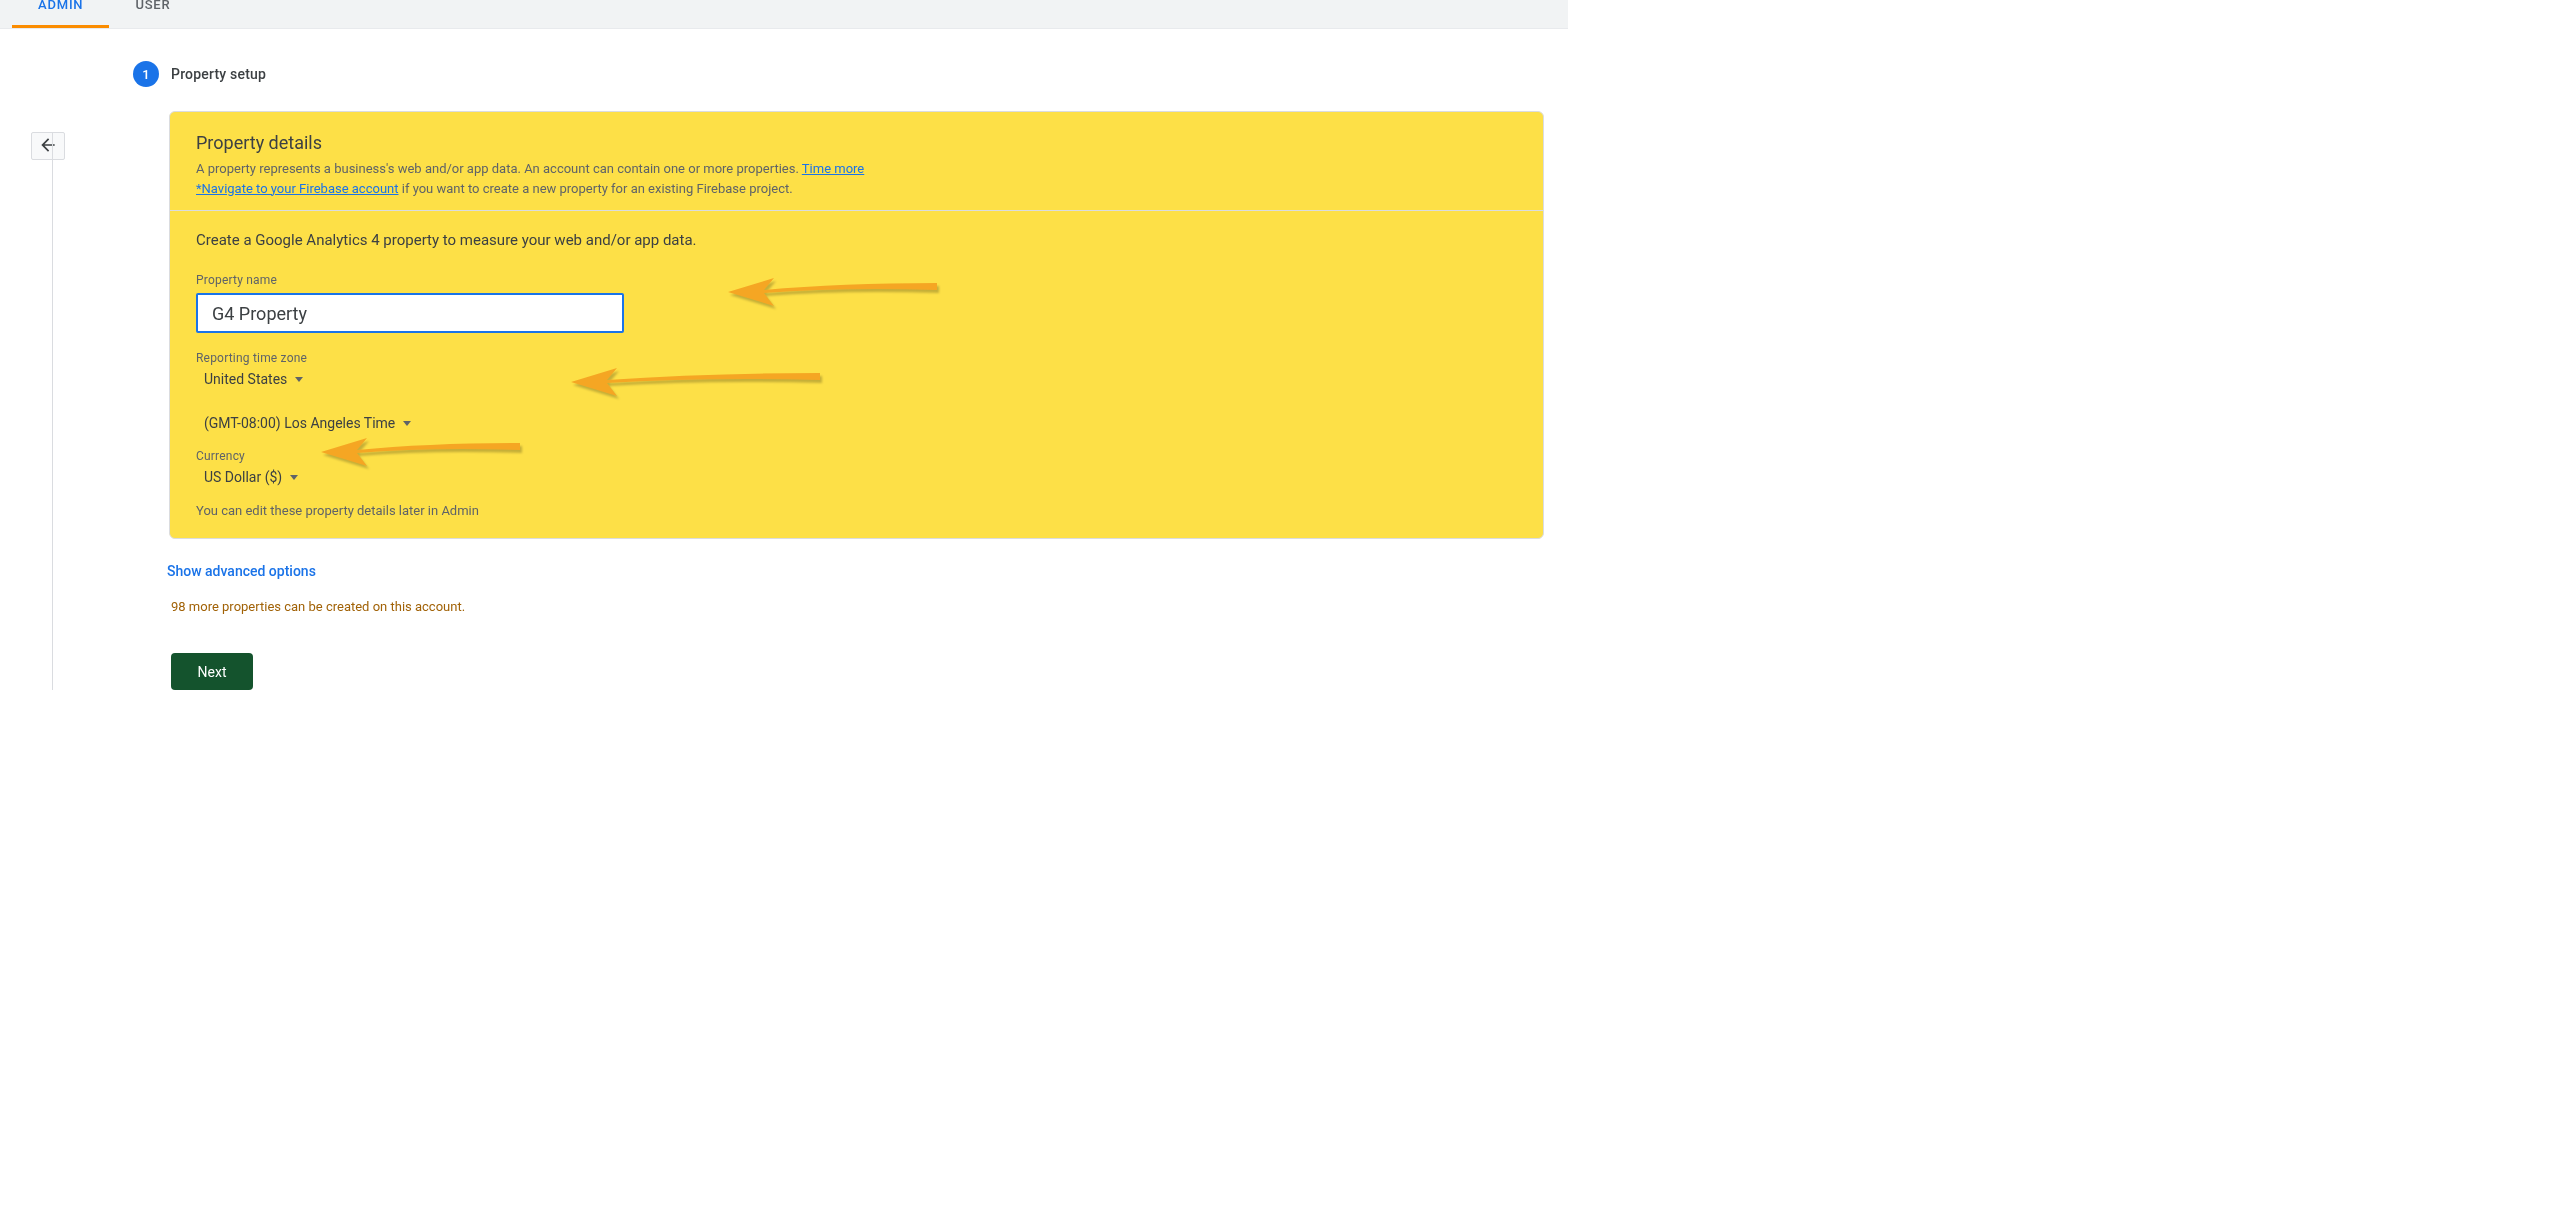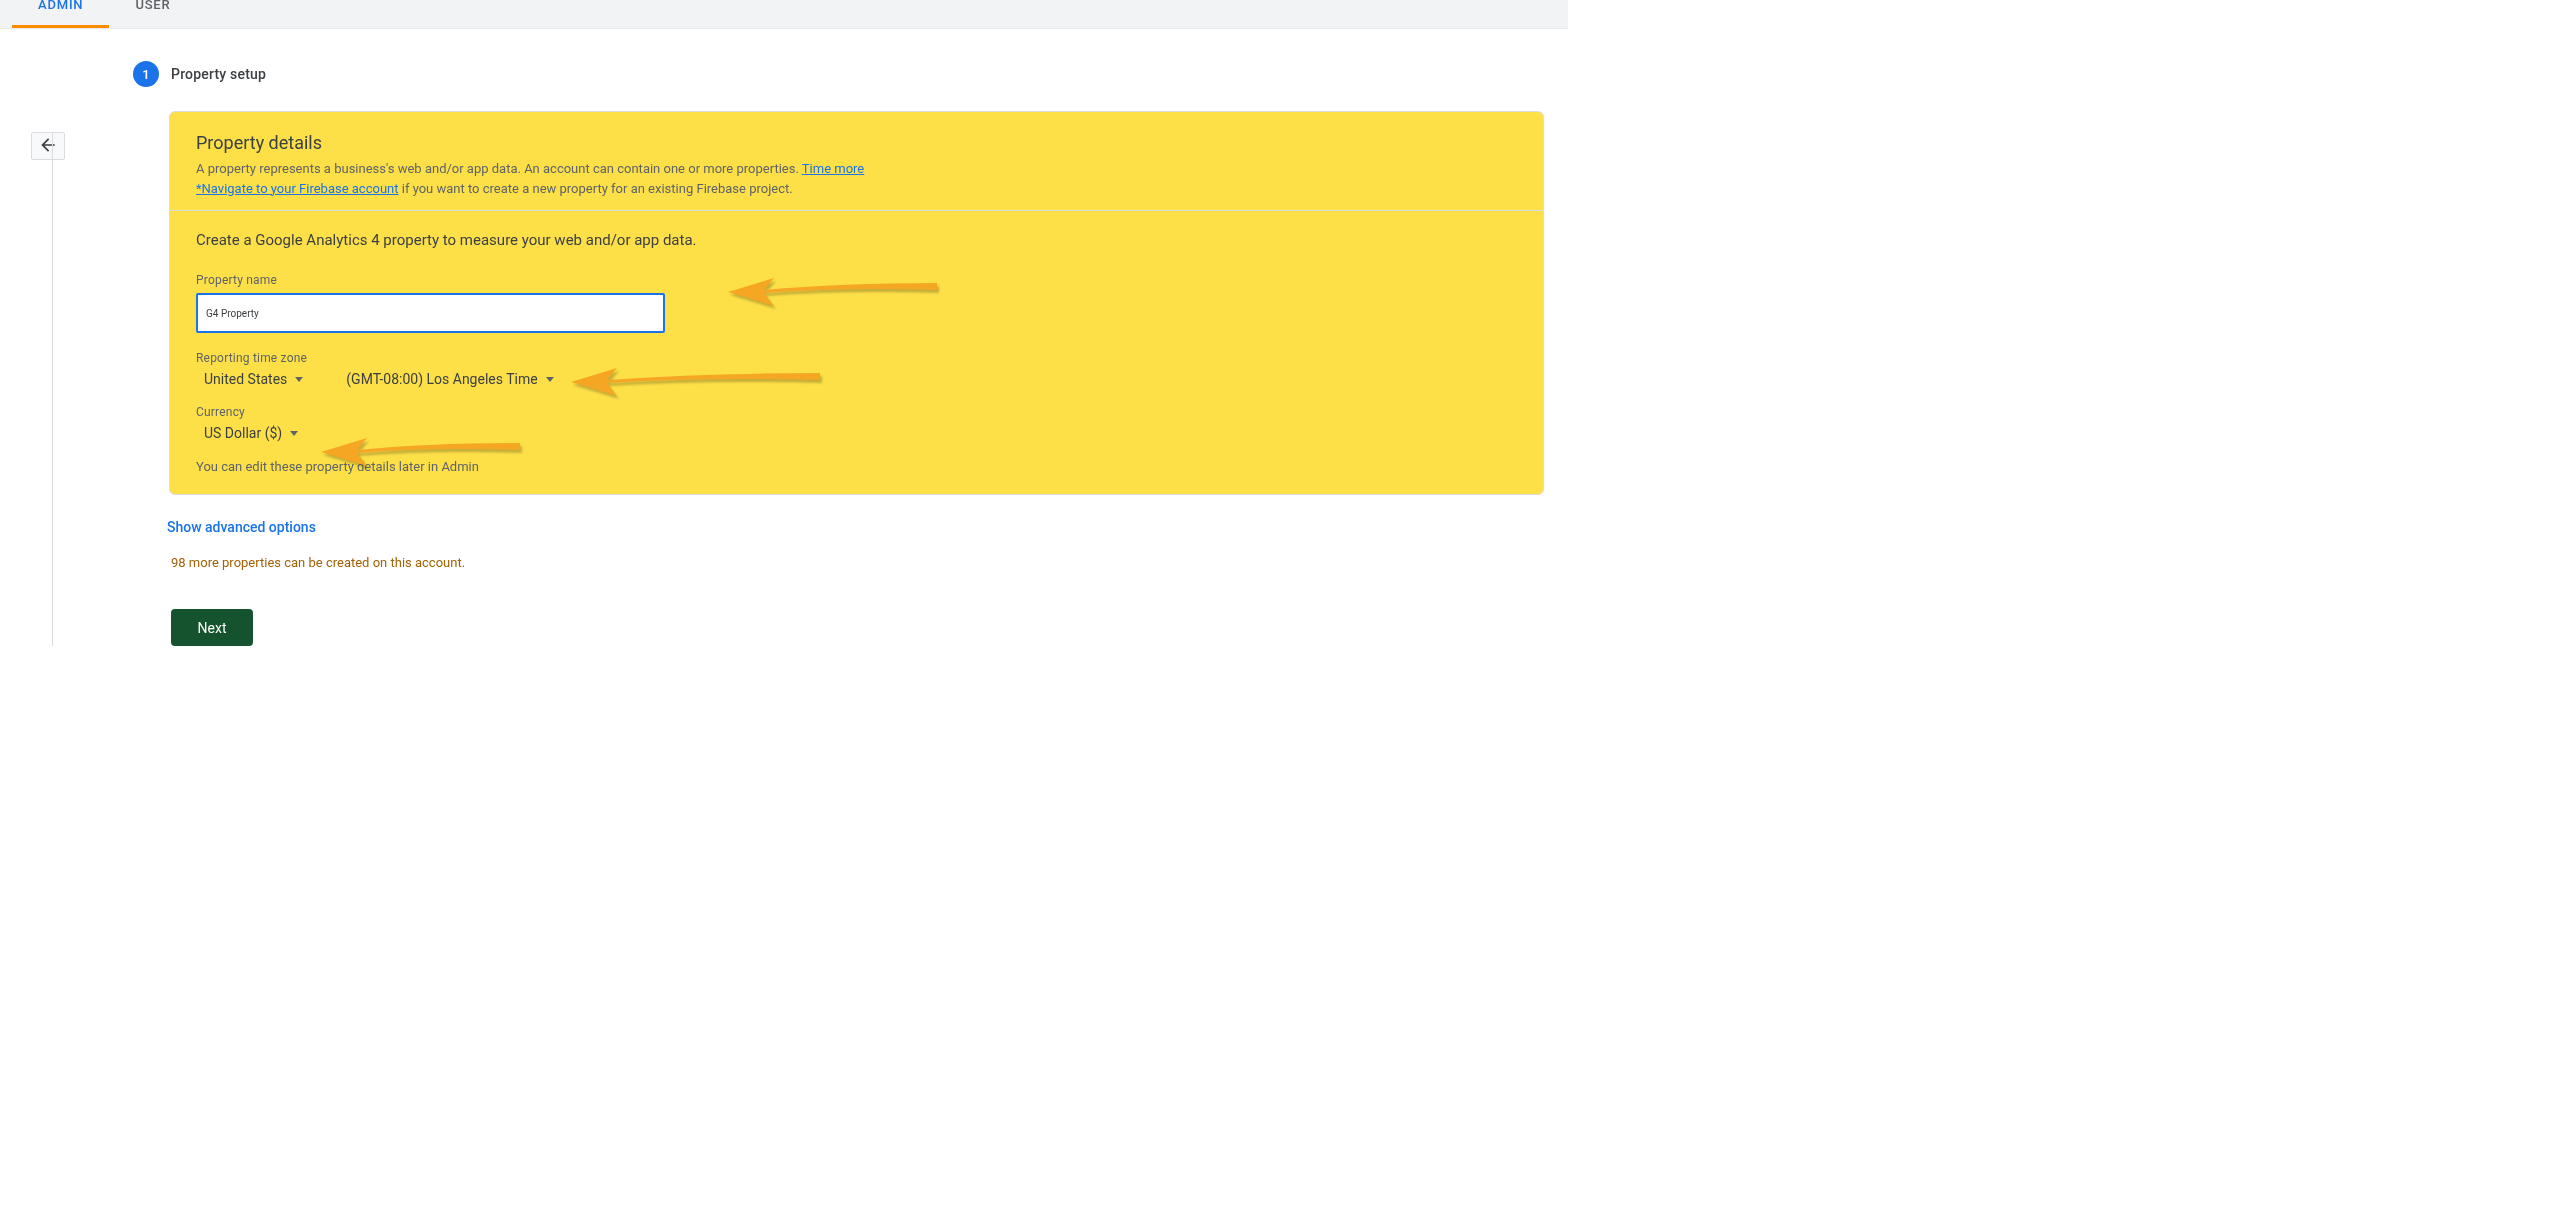--- a/index.html
+++ b/index.html
@@ -101,32 +101,32 @@
     font-size: 18px;
     font-weight: 400;
     color: #3c4043;
     margin: 0 0 6px 0;
   }
   .desc { font-size: 13px; color: #5f6368; line-height: 1.5; }
   .desc a, .link { color: #1a73e8; text-decoration: underline; cursor: pointer; }
   .prop-instr { font-size: 15px; color: #3c4043; margin-bottom: 24px; }
   .field-label { font-size: 12px; color: #5f6368; margin-bottom: 6px; letter-spacing: 0.2px; }
   .input-box {
-    width: 469px;
+    width: 428px;
     height: 40px;
     border: 2px solid #1a73e8;
     border-radius: 2px;
-    padding: 0 8px;
-    font-size: 10px;
+    padding: 0 14px;
+    font-size: 18px;
     color: #3c4043;
     outline: none;
     font-family: inherit;
   }
   .block { margin-bottom: 18px; }
-  .selects-row { display: flex; gap: 43px; padding-left: 8px; }
+  .selects-row { display: flex; gap: 28px; padding-left: 8px; flex-direction: column; }
   .dropdown {
     display: flex;
     align-items: center;
     gap: 6px;
     font-size: 14px;
     color: #3c4043;
     cursor: pointer;
   }
   .caret {
     width: 0; height: 0;

